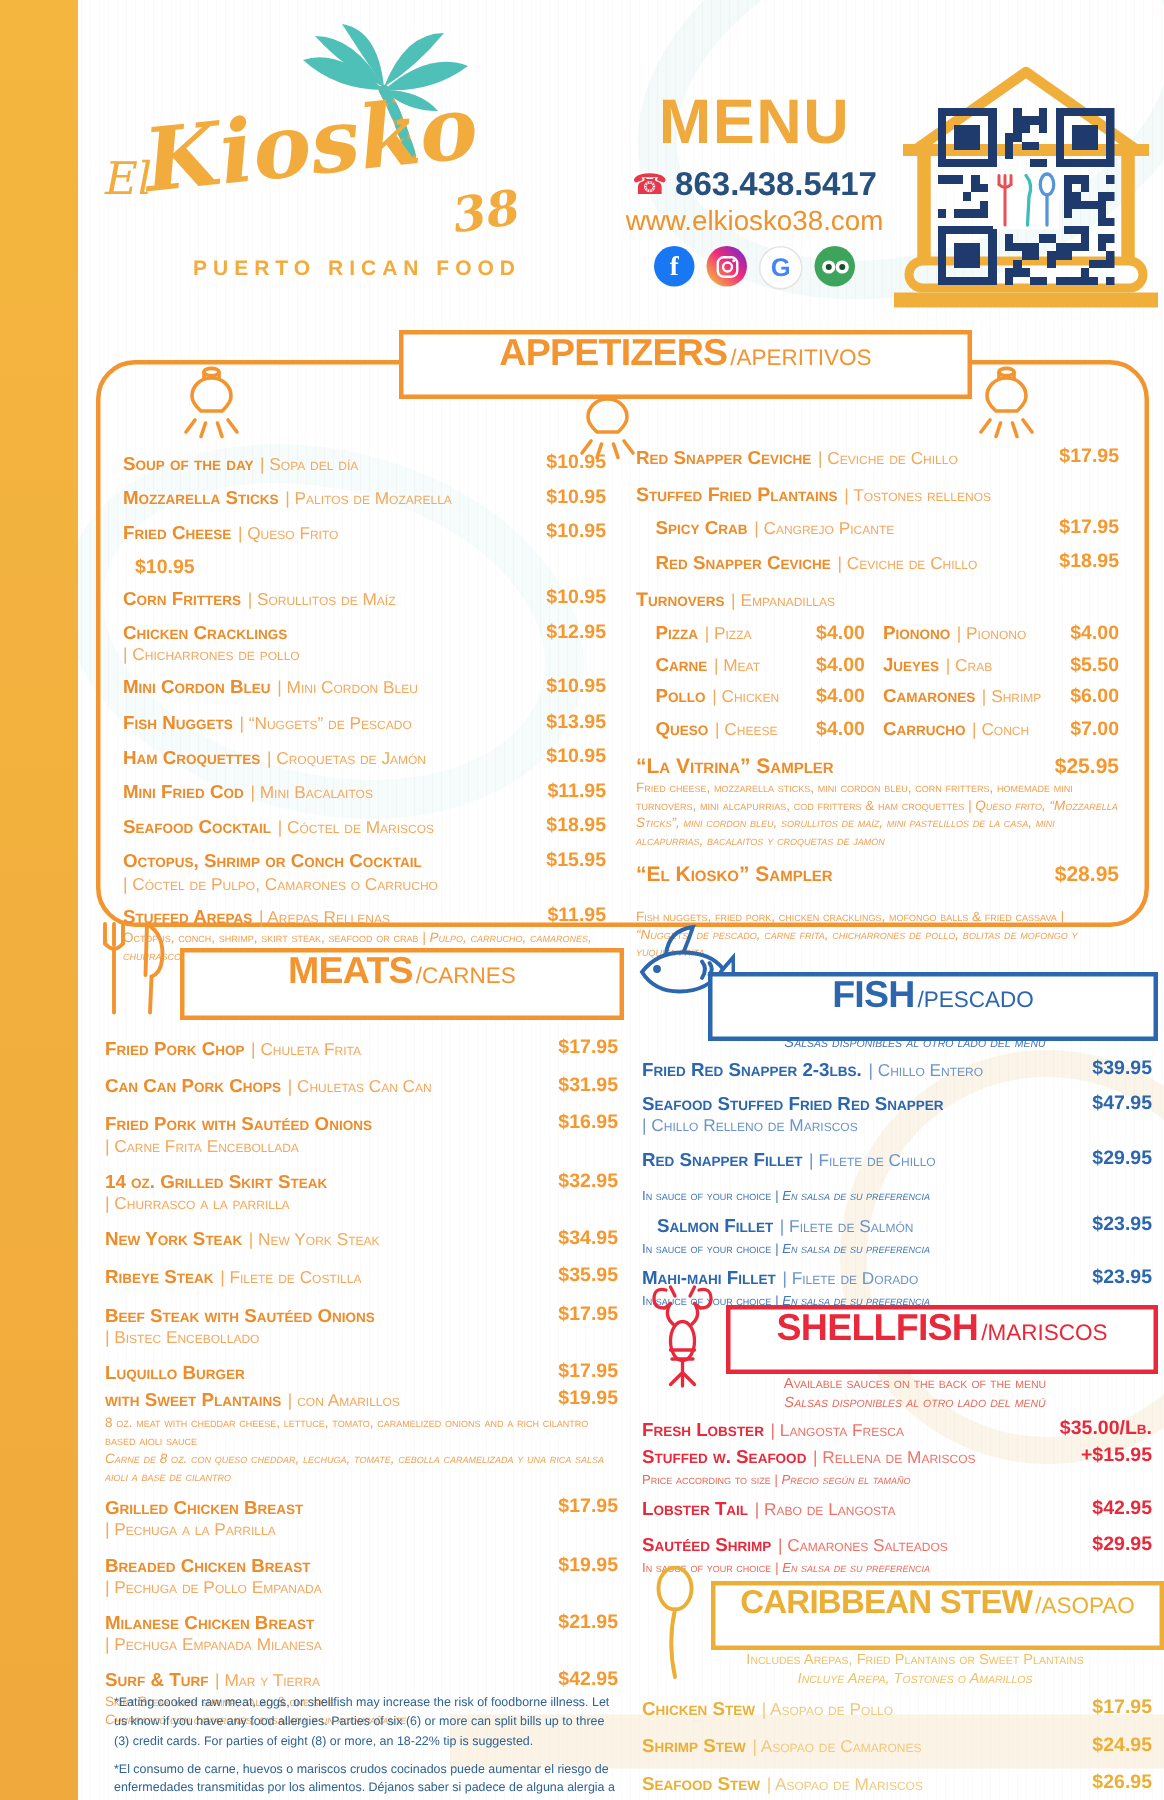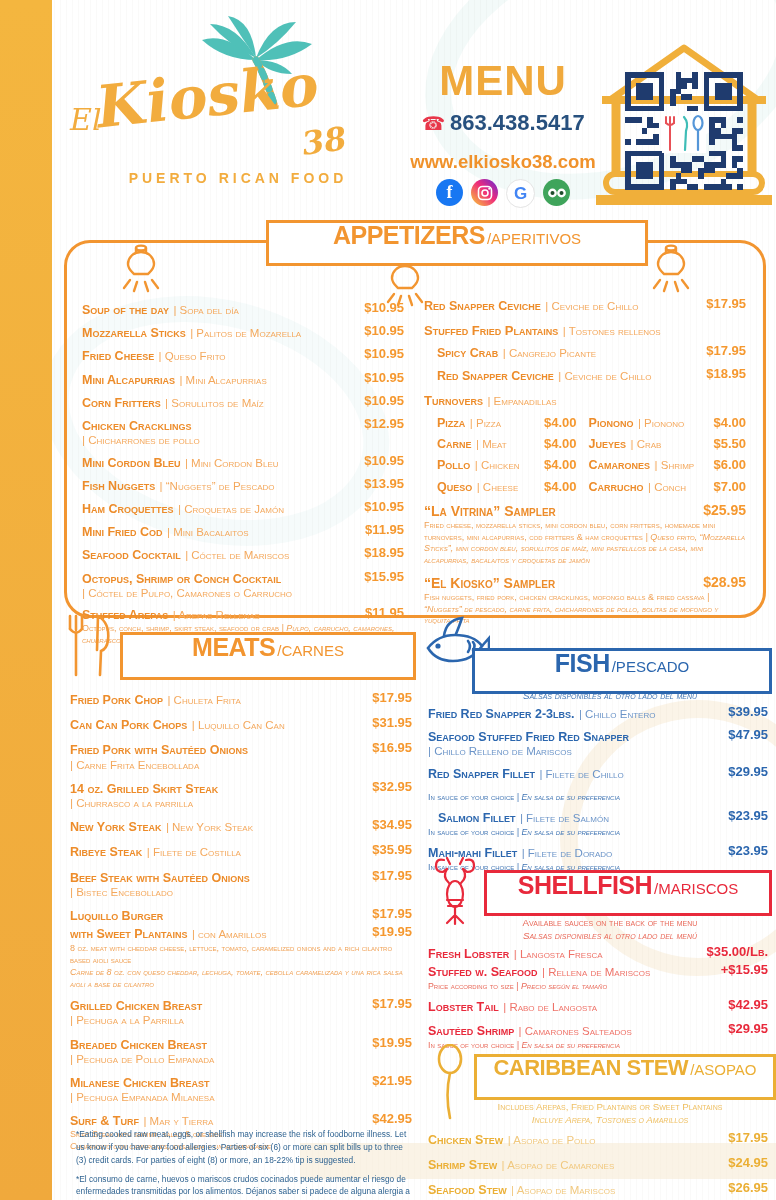--- a/index.html
+++ b/index.html
@@ -92,21 +92,21 @@
     <span class="abs logo-script" style="left:240px;top:112px;font-size:32px;font-weight:700;transform:rotate(-8deg);">38</span>
     <div class="abs tagline" style="left:36px;top:160px;width:280px;text-align:center;">PUERTO RICAN FOOD</div>
   </div>
 
   <div class="abs z" style="left:398px;top:60px;width:210px;text-align:center;">
     <div class="menu-big">MENU</div>
     <div class="phone-row" style="margin-top:8px;">
       <span class="phone-glyph">☎</span>
       <span class="phone-num">863.438.5417</span>
     </div>
-    <div class="site" style="margin-top:15px;font-weight:bold;">www.elkiosko38.com</div>
+    <div class="site" style="margin-top:0;">www.elkiosko38.com</div>
     <div class="socials">
       <div class="sic fb">
           <span>f</span>
         </div>
       <div class="sic ig">
         <svg width="16" height="16" viewBox="0 0 16 16">
           <rect x="1.5" y="1.5" width="13" height="13" rx="4" fill="none" stroke="#fff" stroke-width="1.6"></rect>
           <circle cx="8" cy="8" r="3" fill="none" stroke="#fff" stroke-width="1.6"></circle>
           <circle cx="12.2" cy="3.8" r="1" fill="#fff"></circle>
         </svg>
@@ -290,21 +290,20 @@
         </div>
       <div class="mi">
           <span class="tx"><span class="en">Mozzarella Sticks</span> <span class="es">| Palitos de Mozarella</span></span>
           <span class="pr">$10.95</span>
         </div>
       <div class="mi">
           <span class="tx"><span class="en">Fried Cheese</span> <span class="es">| Queso Frito</span></span>
           <span class="pr">$10.95</span>
         </div>
       <div class="mi">
-          <span class="tx"><span class="en">Mini Alcapurrias</span> <span class="es">| Mini Alcapurrias</span></span>
           <span class="pr">$10.95</span>
         </div>
       <div class="mi">
           <span class="tx"><span class="en">Corn Fritters</span> <span class="es">| Sorullitos de Maíz</span></span>
           <span class="pr">$10.95</span>
         </div>
       <div class="mi">
           <span class="tx"><span class="en">Chicken Cracklings</span><span class="es blk">| Chicharrones de pollo</span></span>
           <span class="pr">$12.95</span>
         </div>
@@ -398,21 +397,21 @@
       </div>
 
       <div class="samp">
         <div class="mi" style="margin-bottom:1px;">
             <span class="tx"><span class="en">“La Vitrina” Sampler</span></span>
             <span class="pr">$25.95</span>
           </div>
         <div class="desc"><span>Fried cheese, mozzarella sticks, mini cordon bleu, corn fritters, homemade mini turnovers, mini alcapurrias, cod fritters &amp; ham croquettes</span> <i>| Queso frito, “Mozzarella Sticks”, mini cordon bleu, sorullitos de maíz, mini pastelillos de la casa, mini alcapurrias, bacalaitos y croquetas de jamón</i></div>
       </div>
       <div class="samp">
-        <div class="mi" style="margin-bottom:1px;">
+        <div class="mi" style="margin-bottom:15px;">
             <span class="tx"><span class="en">“El Kiosko” Sampler</span></span>
             <span class="pr">$28.95</span>
           </div>
         <div class="desc"><span>Fish nuggets, fried pork, chicken cracklings, mofongo balls &amp; fried cassava</span> <i>| “Nuggets” de pescado, carne frita, chicharrones de pollo, bolitas de mofongo y yuquita frita</i></div>
       </div>
     </div>
   </div>
 
   <div class="abs sec z" style="left:0;top:0;width:0;height:0;">
     <svg class="abs" style="left:60px;top:614px;" width="58" height="64" viewBox="0 0 58 64">
@@ -428,21 +427,21 @@
       <span class="big">MEATS</span>
         <span class="sml">/CARNES</span>
     </div>
 
     <div class="abs sc" style="left:70px;top:690px;width:342px;">
       <div class="mi" style="margin-bottom:7px;">
           <span class="tx"><span class="en">Fried Pork Chop</span> <span class="es">| Chuleta Frita</span></span>
           <span class="pr">$17.95</span>
         </div>
       <div class="mi" style="margin-bottom:7px;">
-          <span class="tx"><span class="en">Can Can Pork Chops</span> <span class="es">| Luquillo Can Can</span></span>
+          <span class="tx"><span class="en">Can Can Pork Chops</span> <span class="es">| Chuletas Can Can</span></span>
           <span class="pr">$31.95</span>
         </div>
       <div class="mi" style="margin-bottom:7px;">
           <span class="tx"><span class="en">Fried Pork with Sautéed Onions</span><span class="es blk">| Carne Frita Encebollada</span></span>
           <span class="pr">$16.95</span>
         </div>
       <div class="mi" style="margin-bottom:7px;">
           <span class="tx"><span class="en">14 oz. Grilled Skirt Steak</span><span class="es blk">| Churrasco a la parrilla</span></span>
           <span class="pr">$32.95</span>
         </div>

